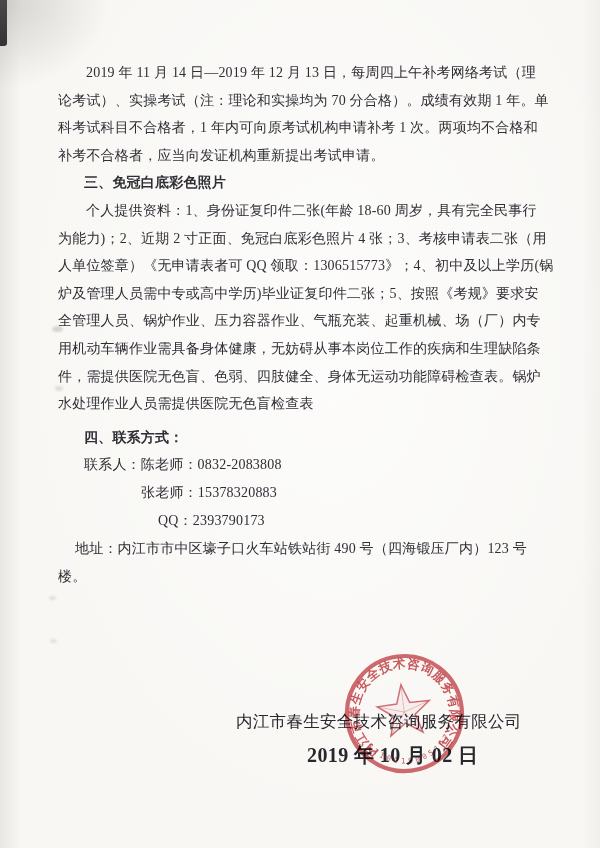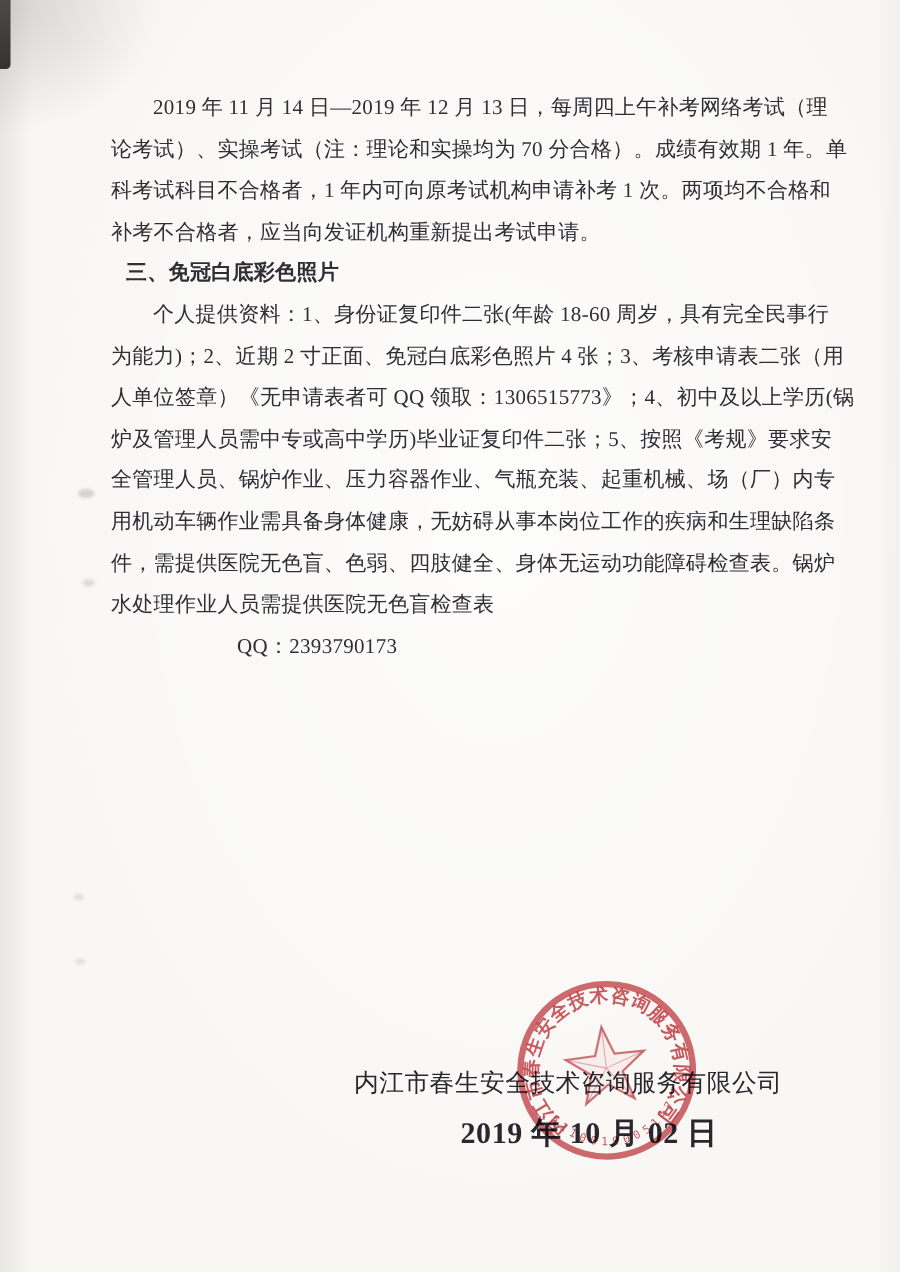--- a/index.html
+++ b/index.html
@@ -26,21 +26,21 @@
   .sm3{left:49px;top:596px;width:7px;height:4px;background:rgba(130,128,124,.20);}
   .sm4{left:50px;top:639px;width:7px;height:4px;background:rgba(130,128,124,.18);}
 
   
   .doc{
     position:absolute;left:58px;top:59px;width:514px;
     font-size:14px;line-height:27.6px;
     letter-spacing:.2px;
   }
   .para{margin:0;white-space:pre-line;}
-  .indent{text-indent:28px;margin-left:16px;}
+  .indent{text-indent:28px;}
   .heading{font-weight:700;padding-left:26px;}
   .h-contact{margin-top:6px;}
   .contact-line{white-space:pre;}
   .c1{padding-left:26px;}
   .c2{padding-left:83px;}
   .c3{padding-left:100px;}
   .address{text-indent:17px;margin-top:1px;}
 
   
   .company{position:absolute;left:236px;top:711px;font-size:16.5px;color:#28272e;letter-spacing:.3px;}
@@ -79,21 +79,26 @@
 补考不合格者，应当向发证机构重新提出考试申请。</p>
     <div class="heading">三、免冠白底彩色照片</div>
     <p class="para indent">个人提供资料：1、身份证复印件二张(年龄 18-60 周岁，具有完全民事行
 为能力)；2、近期 2 寸正面、免冠白底彩色照片 4 张；3、考核申请表二张（用
 人单位签章）《无申请表者可 QQ 领取：1306515773》；4、初中及以上学历(锅
 炉及管理人员需中专或高中学历)毕业证复印件二张；5、按照《考规》要求安
 全管理人员、锅炉作业、压力容器作业、气瓶充装、起重机械、场（厂）内专
 用机动车辆作业需具备身体健康，无妨碍从事本岗位工作的疾病和生理缺陷条
 件，需提供医院无色盲、色弱、四肢健全、身体无运动功能障碍检查表。锅炉
 水处理作业人员需提供医院无色盲检查表</p>
+    <div class="heading h-contact">四、联系方式：</div>
+    <div class="contact-line c1">联系人：陈老师：0832-2083808</div>
+    <div class="contact-line c2">张老师：15378320883</div>
     <div class="contact-line c3">QQ：2393790173</div>
+    <p class="para address">地址：内江市市中区壕子口火车站铁站街 490 号（四海锻压厂内）123 号
+楼。</p>
   </div>
 
   <div class="company">内江市春生安全技术咨询服务有限公司</div>
   <div class="date">2019 年 10 月 02 日</div>
 
   <svg class="seal" viewBox="0 0 130 130" width="130" height="130" xmlns="http://www.w3.org/2000/svg">
     <defs>
       <path id="arcTop" d="M 34.9 99.7 A 46 46 0 1 1 94.1 99.7" fill="none"></path>
       <path id="arcBottom" d="M 21.2 89.5 A 50 50 0 0 0 107.8 89.5" fill="none"></path>
     </defs>

